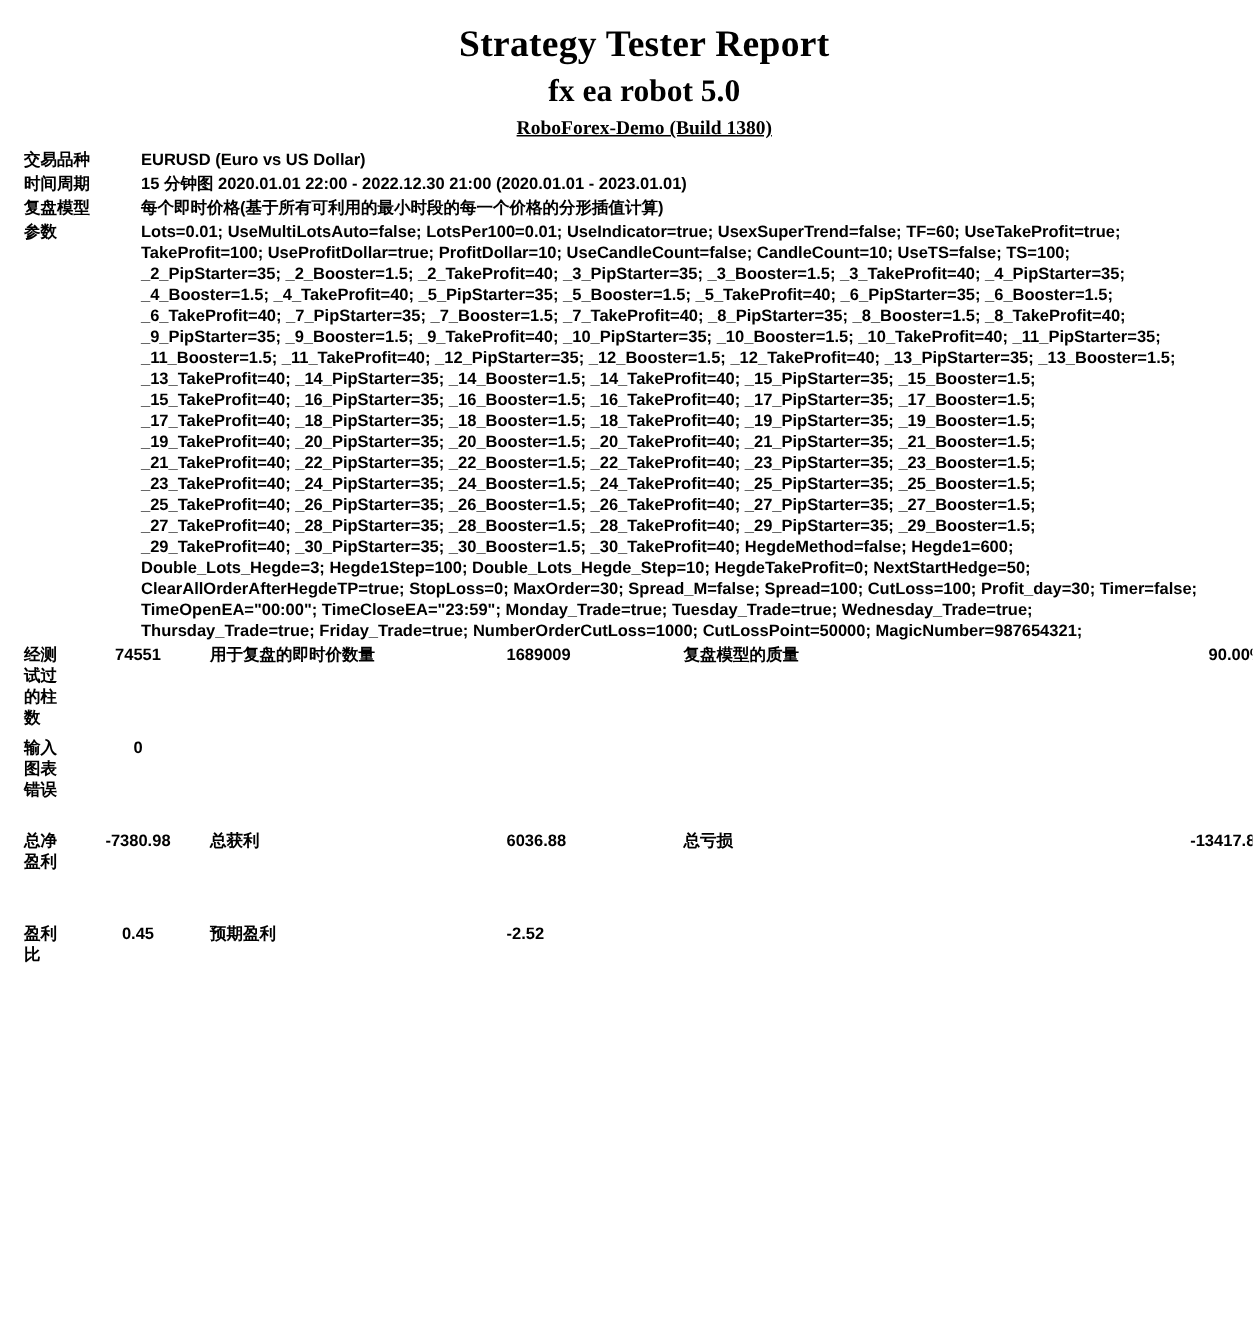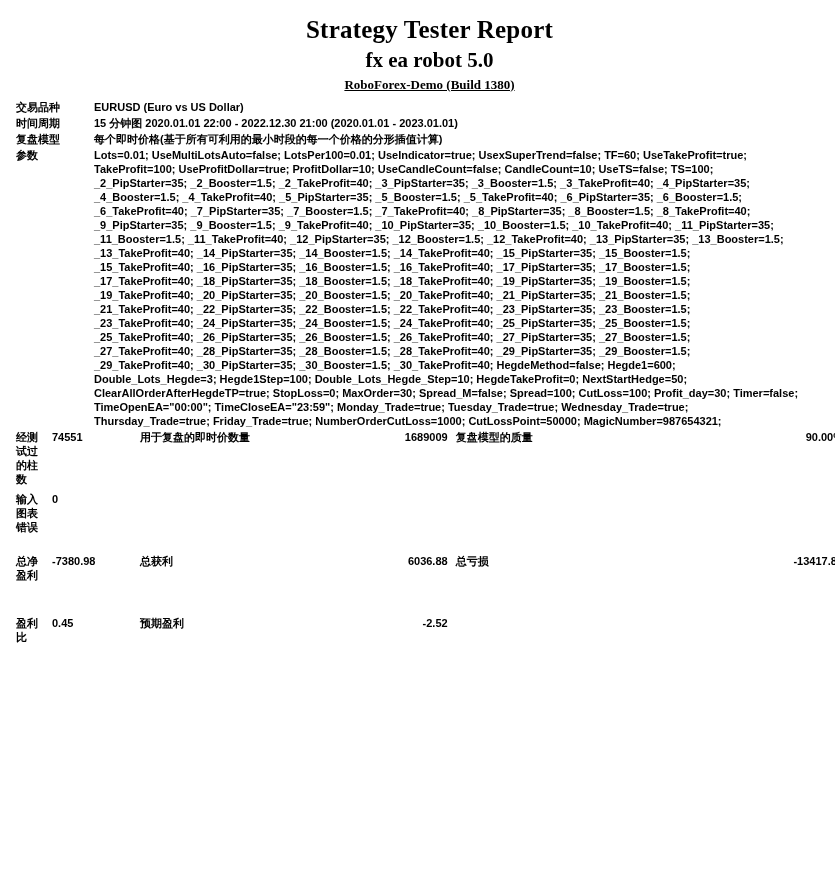--- a/index.html
+++ b/index.html
@@ -64,26 +64,26 @@
     text-align: left;
     word-wrap: break-word;
     white-space: normal;
   }
   .lbl-narrow {
     width: 28px;
     text-align: left;
     line-height: 15px;
   }
   .num {
-    text-align: left;
+    text-align: center;
     width: 80px;
     white-space: nowrap;
   }
   .num-wide {
-    text-align: right;
+    text-align: left;
     width: 110px;
     white-space: nowrap;
     margin-top: 20px;
   }
   .val {
     text-align: left;
   }
   .params {
     line-height: 14.6px;
     white-space: normal;

